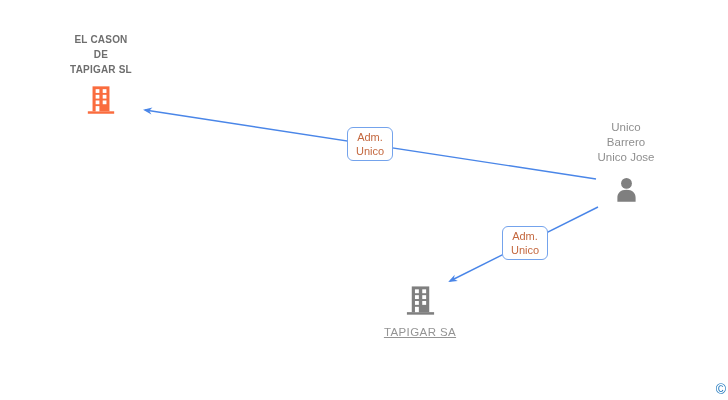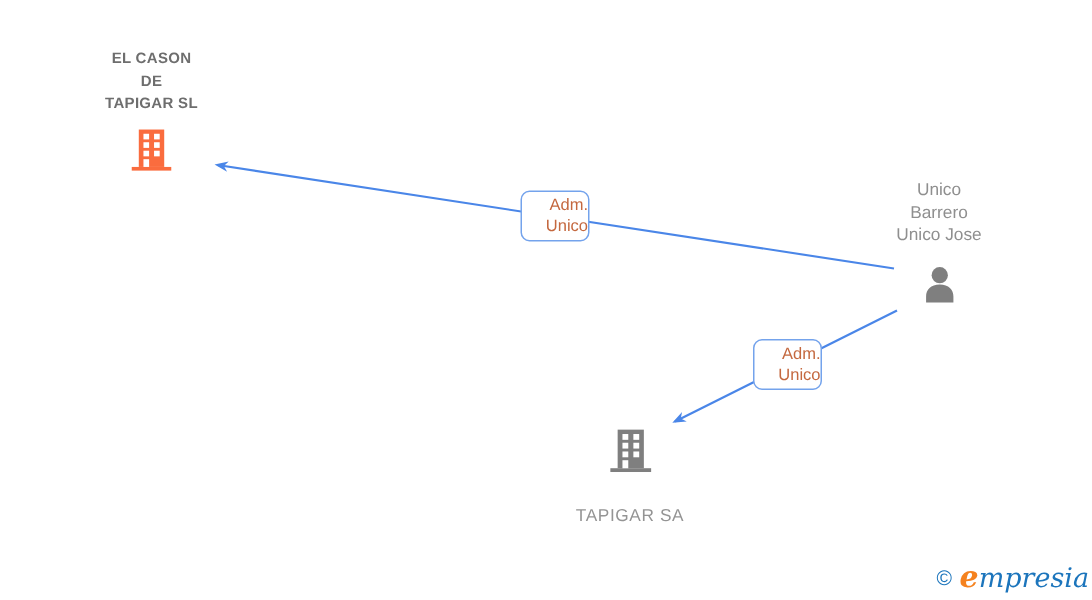--- a/index.html
+++ b/index.html
@@ -59,21 +59,21 @@
   .edge-label {
     position: absolute;
     box-sizing: border-box;
     width: 46px;
     height: 34px;
     background: #ffffff;
     border: 1.5px solid #74a3ec;
     border-radius: 6px;
     display: flex;
     flex-direction: column;
-    align-items: flex-end;
+    align-items: center;
     justify-content: center;
     font-size: 11px;
     line-height: 14px;
     color: #c4683f;
   }
   #watermark {
     position: absolute;
     right: 2px;
     bottom: 4px;
     display: flex;
@@ -160,33 +160,32 @@
       <g fill="#ffffff">
         <rect x="11.3" y="5.5" width="4" height="4"></rect>
         <rect x="18.8" y="5.5" width="4" height="4"></rect>
         <rect x="11.3" y="11.5" width="4" height="4"></rect>
         <rect x="18.8" y="11.5" width="4" height="4"></rect>
         <rect x="11.3" y="17.5" width="4" height="4"></rect>
         <rect x="18.8" y="17.5" width="4" height="4"></rect>
         <rect x="11.3" y="23.5" width="4" height="5.5"></rect>
       </g>
     </svg>
-    <div class="light-name" style="margin-top:20px;">
+    <div class="light-name" style="margin-top:8px;text-decoration:underline;">
       <div>TAPIGAR SA</div>
     </div>
   </div>
 
   <div class="edge-label" style="left:347px; top:127px;">
     <div>Adm.</div>
     <div>Unico</div>
   </div>
 
   <div class="edge-label" style="left:502px; top:226px;">
     <div>Adm.</div>
     <div>Unico</div>
   </div>
 
   <div id="watermark">
     <span class="copy">©</span>
-    <span class="brand"><span class="initial">e</span><span>mpresia</span></span>
   </div>
 
 </div>
 
 </body></html>

